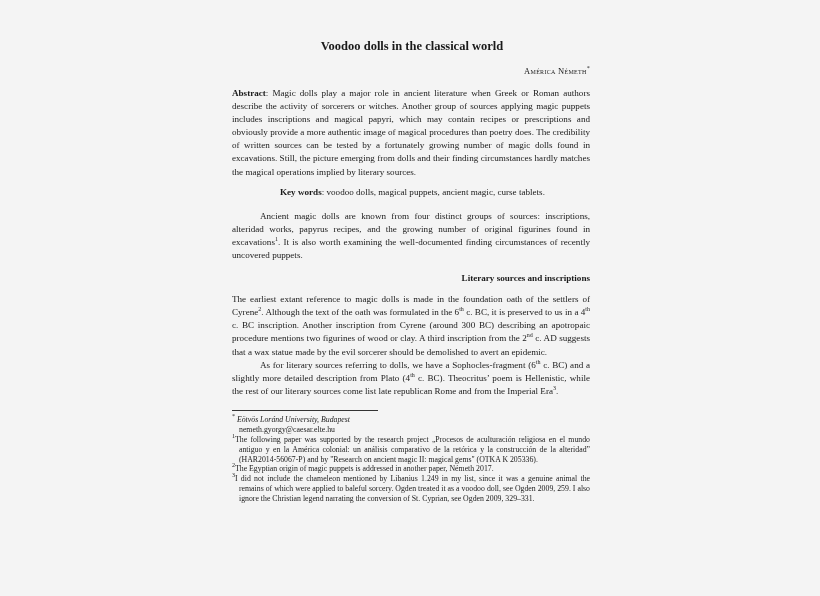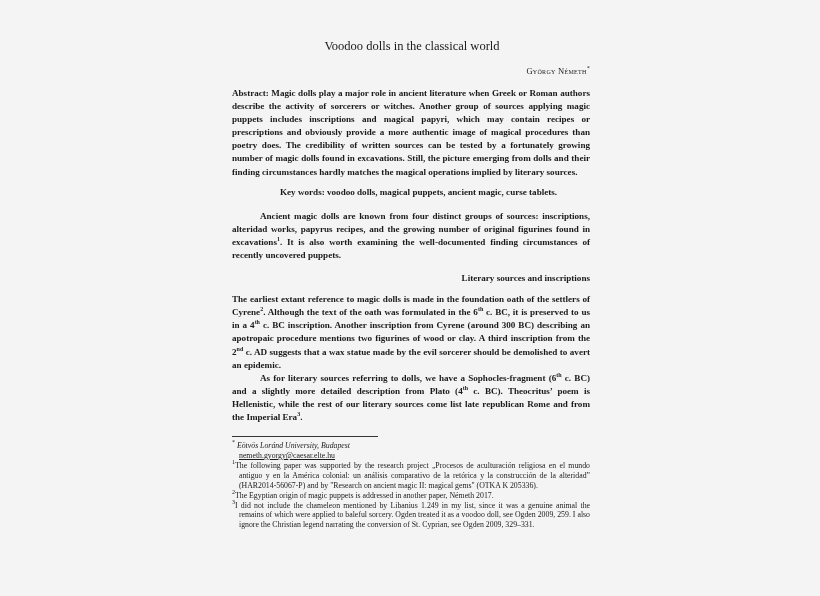--- a/index.html
+++ b/index.html
@@ -16,21 +16,21 @@
       color: #1a1a1a;
     }
     .page {
       position: absolute;
       left: 232px;
       top: 36px;
       width: 358px;
     }
     .title {
       text-align: center;
-      font-weight: normal;
+      font-weight: bold;
       font-size: 12.5px;
       margin: 0;
       height: 20px;
       line-height: 20px;
       padding-left: 2px;
     }
     .author {
       text-align: right;
       font-size: 8.5px;
       font-variant: small-caps;
@@ -38,21 +38,20 @@
       margin-top: 8px;
       height: 14px;
       line-height: 14px;
     }
     .author sup { font-size: 6px; }
     p {
       margin: 0;
       font-size: 9.1px;
       line-height: 13.1px;
       text-align: justify;
-      font-weight: bold;
     }
     .abstract { margin-top: 9px; }
     .keywords { margin-top: 7px; padding-left: 48px; }
     .intro { margin-top: 11px; text-indent: 28px; }
     h2 {
       font-size: 9.1px;
       font-weight: bold;
       margin: 10px 0 0 0;
       line-height: 13px;
       text-align: right;
@@ -69,31 +68,31 @@
       margin-top: 4px;
     }
     .fn {
       font-size: 7.8px;
       line-height: 9.9px;
       text-align: justify;
       padding-left: 7px;
       text-indent: -7px;
     }
     .fn .aff { font-style: italic; margin-top: 36px; }
-    .fn-email { padding-left: 7px; text-indent: 0; text-decoration: underline; }
+    .fn-email { padding-left: 7px; text-indent: 0; }
   </style>
 </head>
 <body>
 
 <div class="page">
 
   <h1 class="title">Voodoo dolls in the classical world</h1>
 
   <div class="author">
-    <span>György Németh</span><sup>*</sup>
+    <span>América Németh</span><sup>*</sup>
   </div>
 
   <p class="abstract">
     <b>Abstract</b><span>: Magic dolls play a major role in ancient literature when Greek or Roman authors describe the activity of sorcerers or witches. Another group of sources applying magic puppets includes inscriptions and magical papyri, which may contain recipes or prescriptions and obviously provide a more authentic image of magical procedures than poetry does. The credibility of written sources can be tested by a fortunately growing number of magic dolls found in excavations. Still, the picture emerging from dolls and their finding circumstances hardly matches the magical operations implied by literary sources.</span>
   </p>
 
   <p class="keywords">
     <b>Key words</b><span>: voodoo dolls, magical puppets, ancient magic, curse tablets.</span>
   </p>
 

